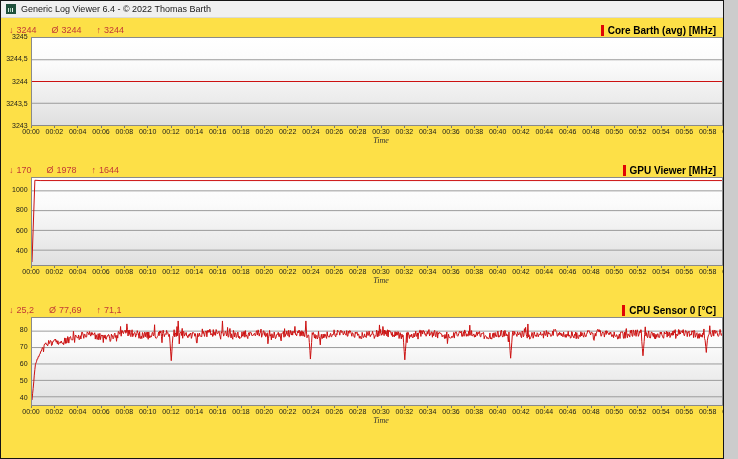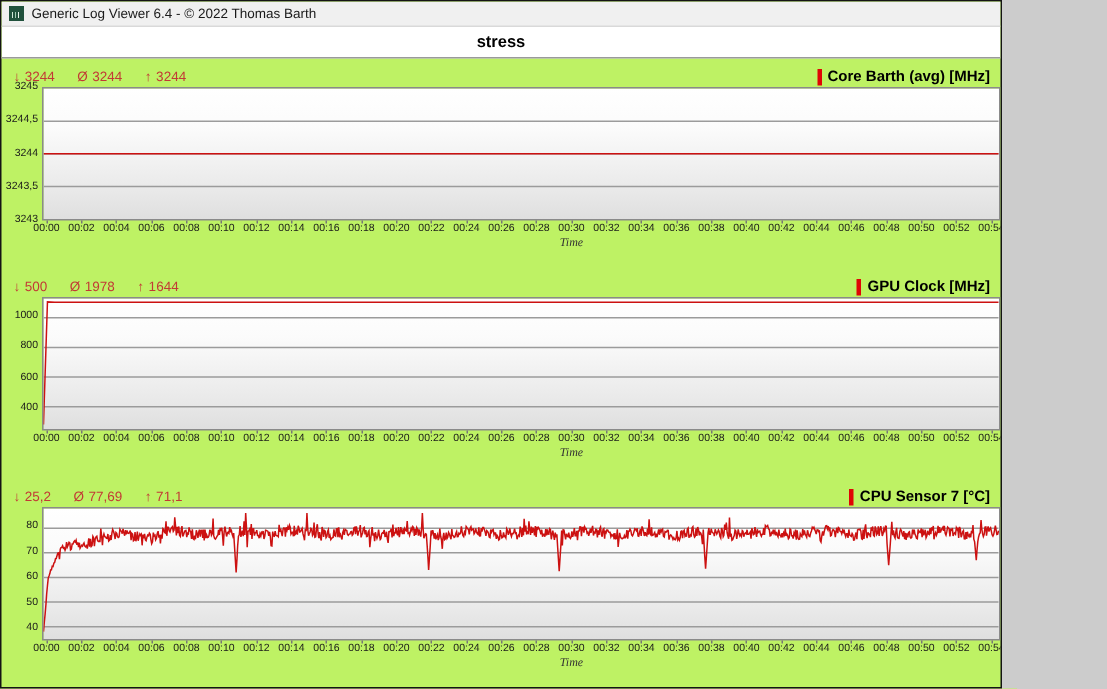--- a/index.html
+++ b/index.html
@@ -1,18 +1,18 @@
 <!DOCTYPE html>
 <html><head>
 <meta charset="utf-8">
 <style>
   * { margin:0; padding:0; box-sizing:border-box; }
   body { background:#cccccc; font-family:"Liberation Sans", sans-serif; }
   .window {
-    width:668px; height:459px; background:#bef264;
+    width:724px; height:459px; background:#fde047;
     border:1px solid #141414; overflow:hidden; position:relative;
   }
   .titlebar {
     height:17px; background:#f0f0f0; border-bottom:1px solid #d9d9d9;
     display:flex; align-items:center; padding-left:5px;
   }
   .app-icon {
     width:10px; height:10px; background:#20513c; display:inline-block;
     margin-right:5px; position:relative;
   }
@@ -54,21 +54,20 @@
   }
 </style>
 </head>
 <body>
 
 <div class="window">
   <div class="titlebar">
     <span class="app-icon"></span>
     <span class="win-title">Generic Log Viewer 6.4 - © 2022 Thomas Barth</span>
   </div>
-  <div class="page-title">stress</div>
 
   <div class="panel">
     <div class="panel-header">
       <div class="stats">
         <span class="stat">
             <span>↓</span>
             <span>3244</span>
           </span>
         <span class="stat">
             <span>Ø</span>
@@ -135,34 +134,34 @@
         <span class="xtick" style="left: 716px;">01:00</span>
       </div>
     <div class="time-label">Time</div>
   </div>
 
   <div class="panel">
     <div class="panel-header">
       <div class="stats">
         <span class="stat">
             <span>↓</span>
-            <span>500</span>
+            <span>170</span>
           </span>
         <span class="stat">
             <span>Ø</span>
             <span>1978</span>
           </span>
         <span class="stat">
             <span>↑</span>
             <span>1644</span>
           </span>
       </div>
       <div class="panel-title">
           <span class="marker"></span>
-          <span>GPU Clock [MHz]</span>
+          <span>GPU Viewer [MHz]</span>
         </div>
     </div>
     <div class="plot-row">
       <div class="ylabels">
           <span style="top: 9.14773px;">1000</span>
           <span style="top: 29.375px;">800</span>
           <span style="top: 49.6023px;">600</span>
           <span style="top: 69.8295px;">400</span>
         </div>
       <div class="plot">
@@ -222,21 +221,21 @@
             <span>Ø</span>
             <span>77,69</span>
           </span>
         <span class="stat">
             <span>↑</span>
             <span>71,1</span>
           </span>
       </div>
       <div class="panel-title">
           <span class="marker"></span>
-          <span>CPU Sensor 7 [°C]</span>
+          <span>CPU Sensor 0 [°C]</span>
         </div>
     </div>
     <div class="plot-row">
       <div class="ylabels">
           <span style="top: 9.43396px;">80</span>
           <span style="top: 26.2264px;">70</span>
           <span style="top: 43.0189px;">60</span>
           <span style="top: 59.8113px;">50</span>
           <span style="top: 76.6038px;">40</span>
         </div>

